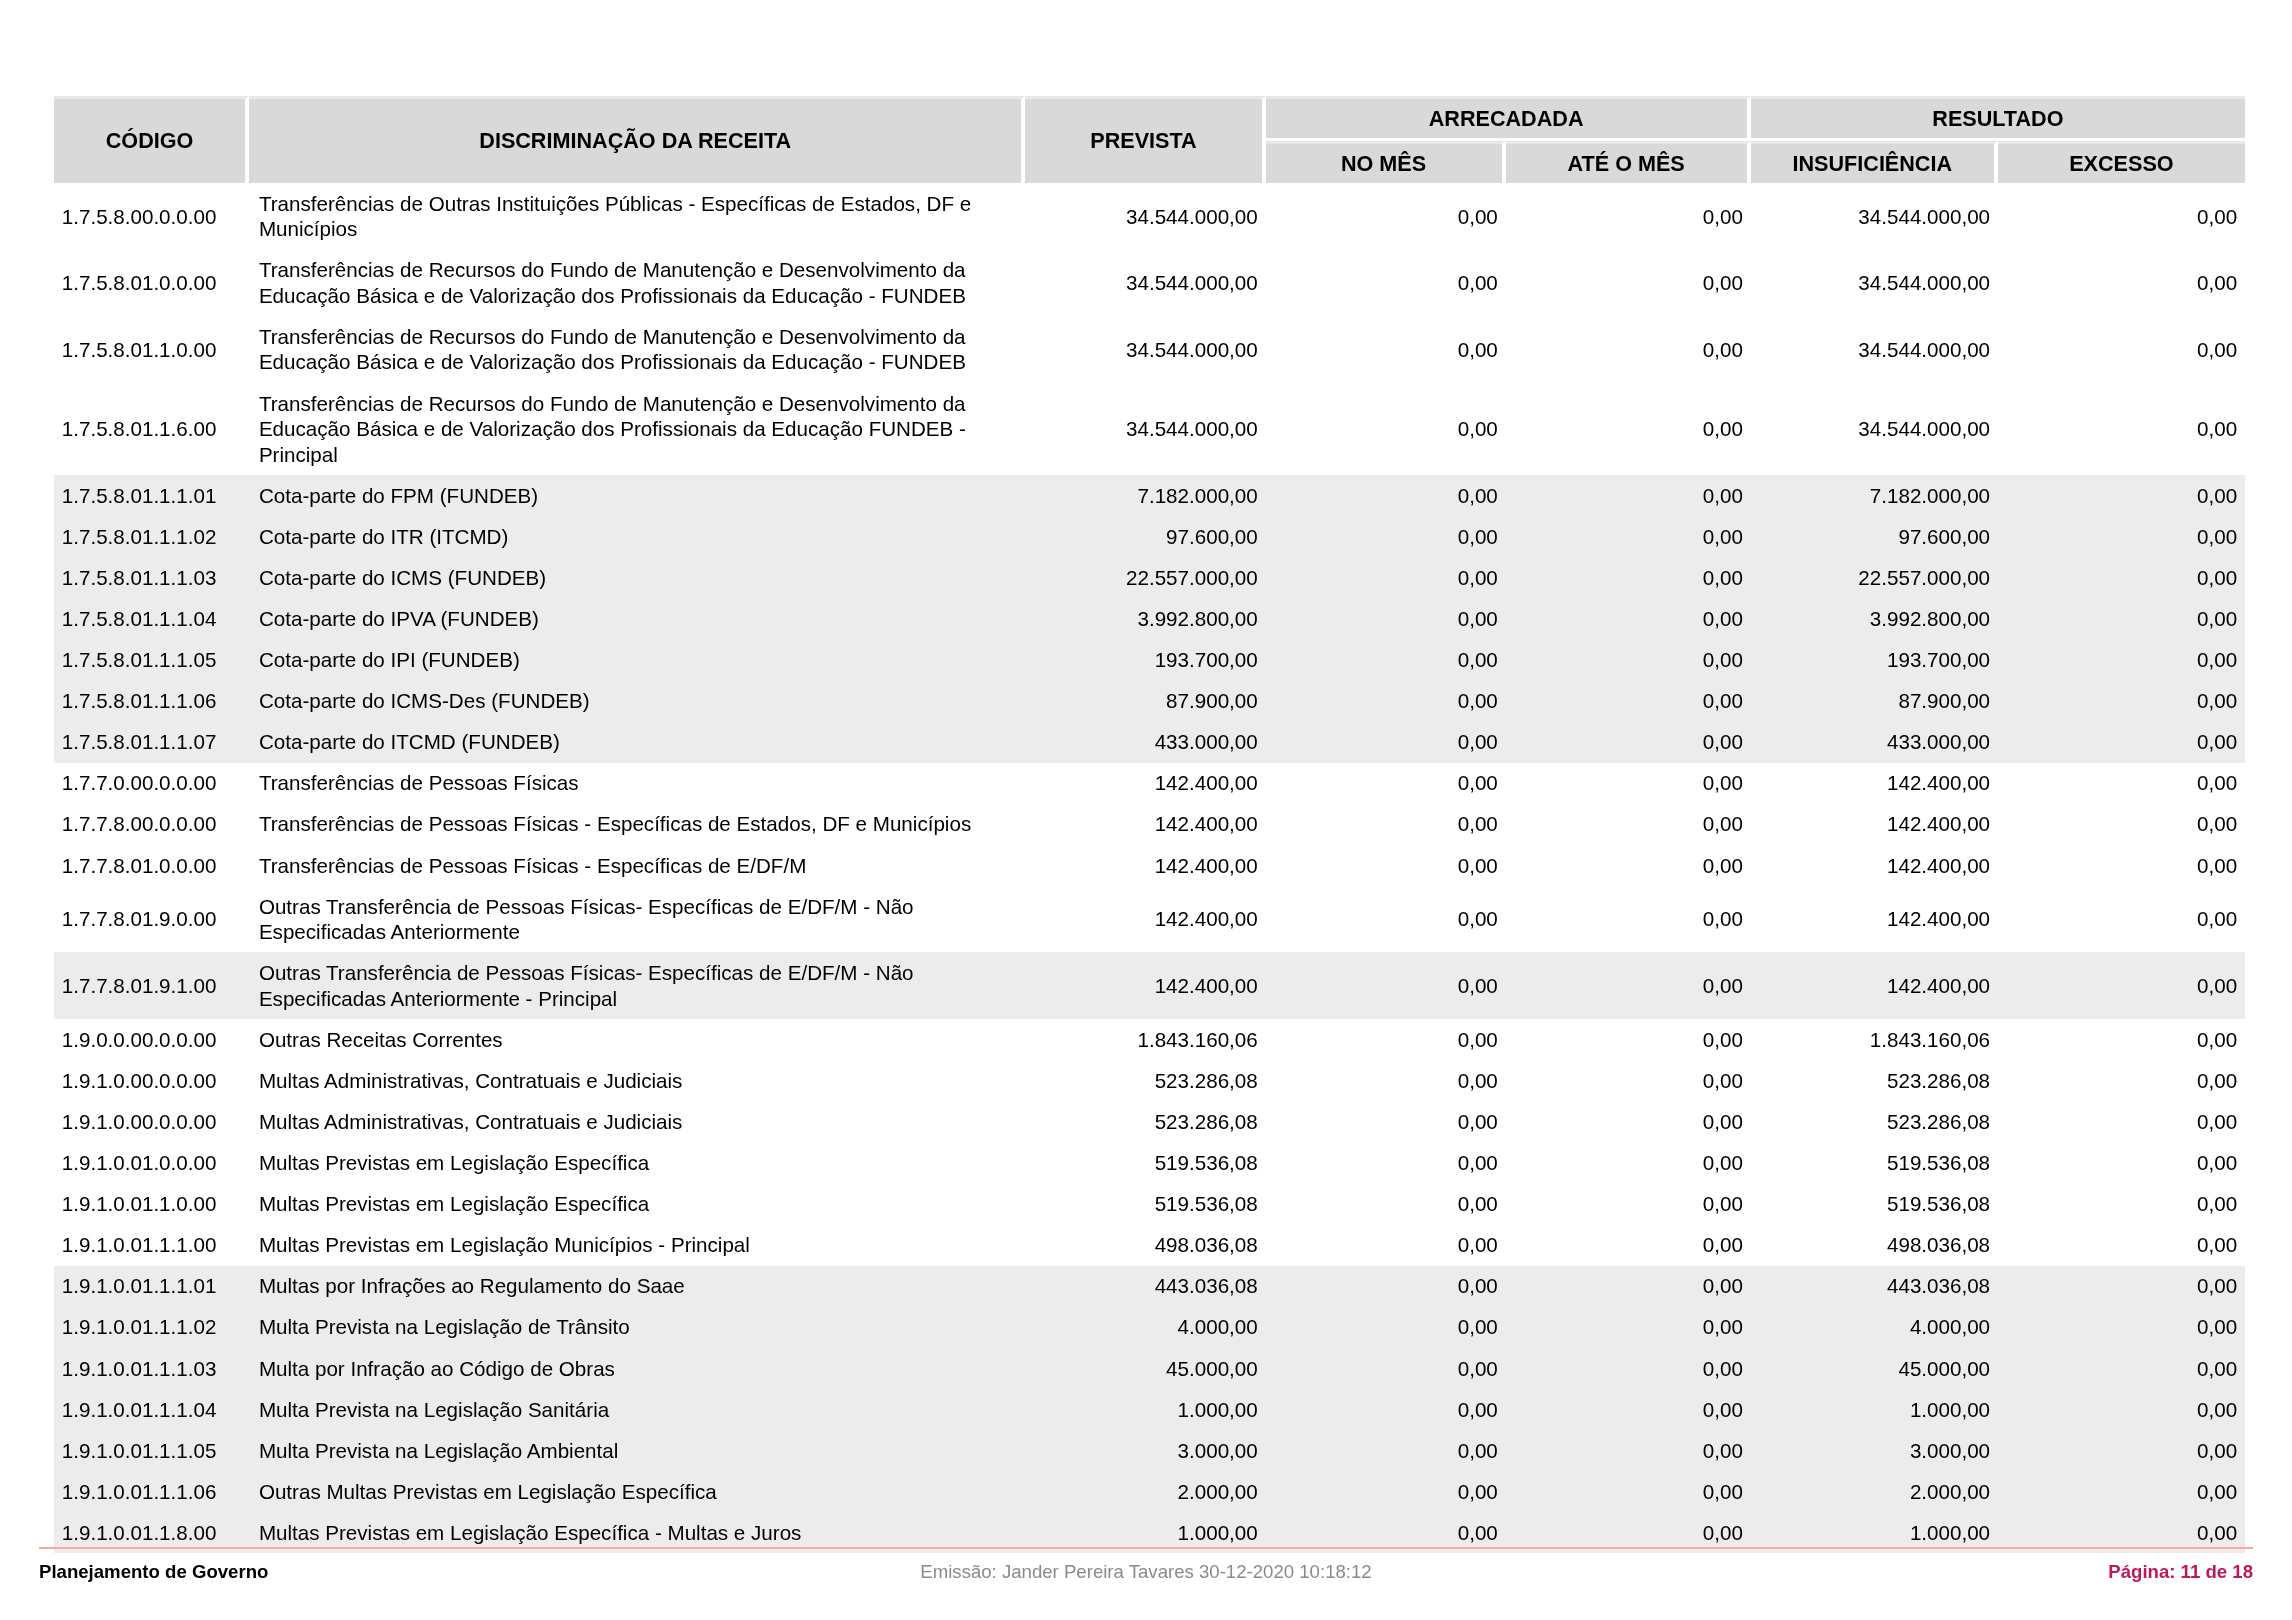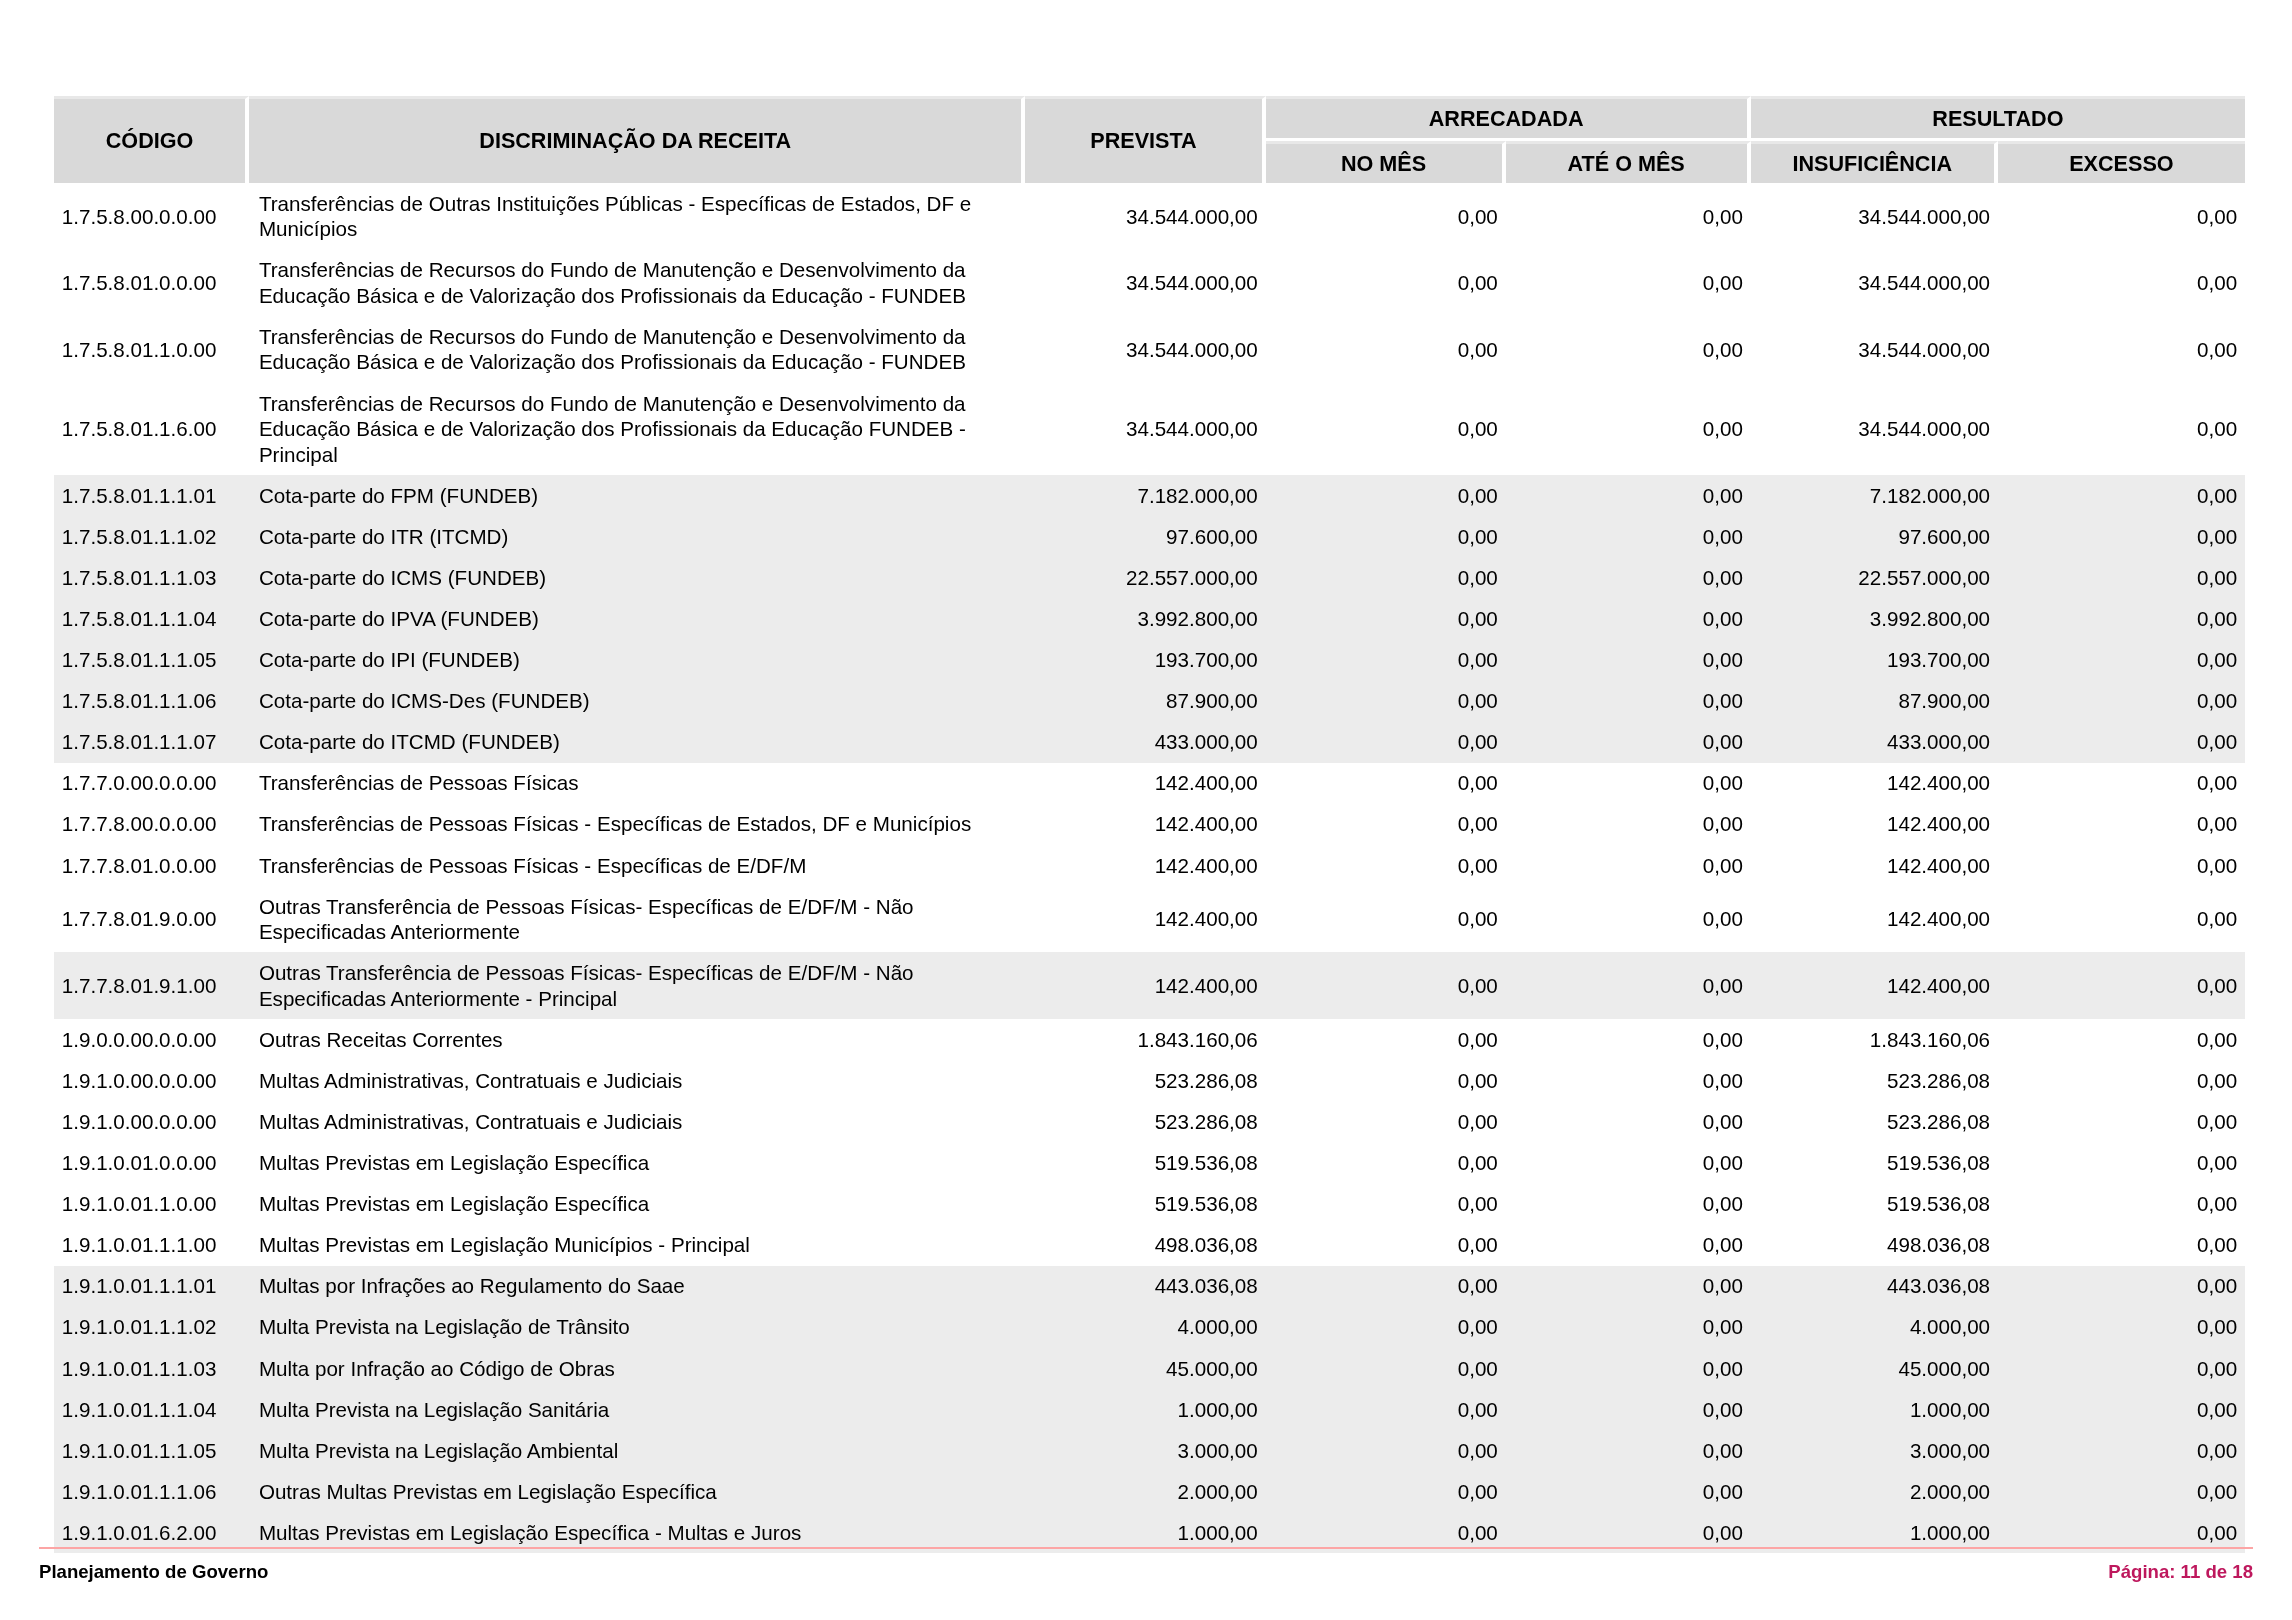--- a/index.html
+++ b/index.html
@@ -313,29 +313,30 @@
         <tr class="shaded">
     <td class="code">1.9.1.0.01.1.1.06</td>
     <td class="desc">Outras Multas Previstas em Legislação Específica</td>
     <td class="num">2.000,00</td>
     <td class="num">0,00</td>
     <td class="num">0,00</td>
     <td class="num">2.000,00</td>
     <td class="num">0,00</td>
   </tr>
         <tr class="shaded">
-    <td class="code">1.9.1.0.01.6.2.00</td>
+    <td class="code">1.9.1.0.01.1.8.00</td>
     <td class="desc">Multas Previstas em Legislação Específica - Multas e Juros</td>
     <td class="num">1.000,00</td>
     <td class="num">0,00</td>
     <td class="num">0,00</td>
     <td class="num">1.000,00</td>
     <td class="num">0,00</td>
   </tr>
       </tbody>
   </table>
 </div>
 
 <div class="footer">
   <div class="f-left">Planejamento de Governo</div>
+  <div class="f-center">Emissão: Jander Pereira Tavares 30-12-2020 10:18:12</div>
   <div class="f-right">Página: 11 de 18</div>
 </div>
 
 
 </body></html>

